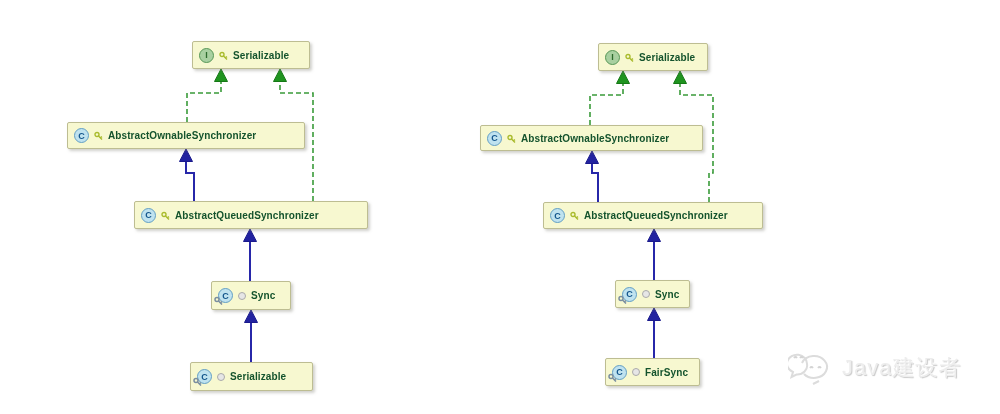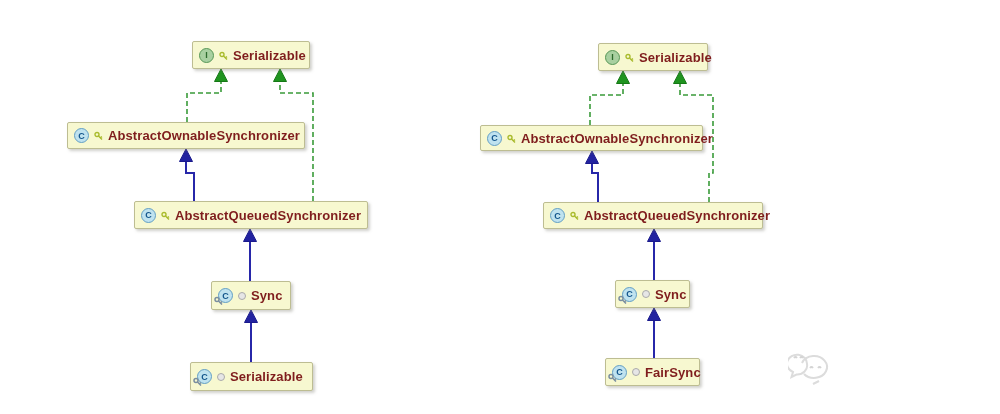--- a/index.html
+++ b/index.html
@@ -8,21 +8,21 @@
   .canvas{position:absolute;inset:0;}
   svg.edges{position:absolute;left:0;top:0;z-index:1;}
   .edge-implements{stroke:#3a9b3a;stroke-width:1.6;fill:none;stroke-dasharray:5 3;}
   .edge-extends{stroke:#2727a9;stroke-width:2;fill:none;}
   .head-implements{fill:#1f941f;stroke:#157815;stroke-width:1;}
   .head-extends{fill:#2323a0;stroke:#1a1a8c;stroke-width:1;}
   .node{position:absolute;z-index:2;box-sizing:border-box;
         background:#f7f8d0;border:1px solid #bdbd92;border-radius:2px;
         box-shadow:2px 2px 3px rgba(120,120,110,.35);
         display:flex;align-items:center;gap:5px;padding:0 7px 0 6px;}
-  .lbl{font-weight:bold;font-size:13px;color:#7f1d1d;white-space:nowrap;
+  .lbl{font-weight:bold;font-size:10px;color:#14532d;white-space:nowrap;
        letter-spacing:.1px;}
   .ico{flex:0 0 auto;display:inline-flex;align-items:center;justify-content:center;}
   .circ{width:13px;height:13px;border-radius:50%;font-size:9px;font-weight:bold;
         font-style:normal;display:flex;align-items:center;justify-content:center;}
   .iface .circ{background:#a8d0a0;border:1px solid #579757;color:#2d6b2d;}
   .clazz .circ{background:#bfe2ef;border:1px solid #639fc4;color:#14568c;}
   .nested{position:relative;}
   .nested .keyov{position:absolute;left:-4px;bottom:-2px;}
   .dot{width:6px;height:6px;border-radius:50%;background:#e6e6e6;
        border:1px solid #aaaaaa;}
@@ -203,15 +203,16 @@
         <path d="M16 26 a13 11 0 1 0 9 -18 a13 11 0 0 0 -11 7"></path>
         <path d="M25 36 l6 -3"></path>
       </g>
       <g stroke="#d4d4d4" stroke-width="1.8" fill="none">
         <path d="M6 10 q1.5 -2 3 0"></path>
           <path d="M12 10 q1.5 -2 3 0"></path>
         <path d="M22 20 q1.5 -2 3 0"></path>
           <path d="M30 20 q1.5 -2 3 0"></path>
       </g>
     </svg>
+    <span class="wm-text">Java建设者</span>
   </div>
 
 </div>
 
 </body></html>

